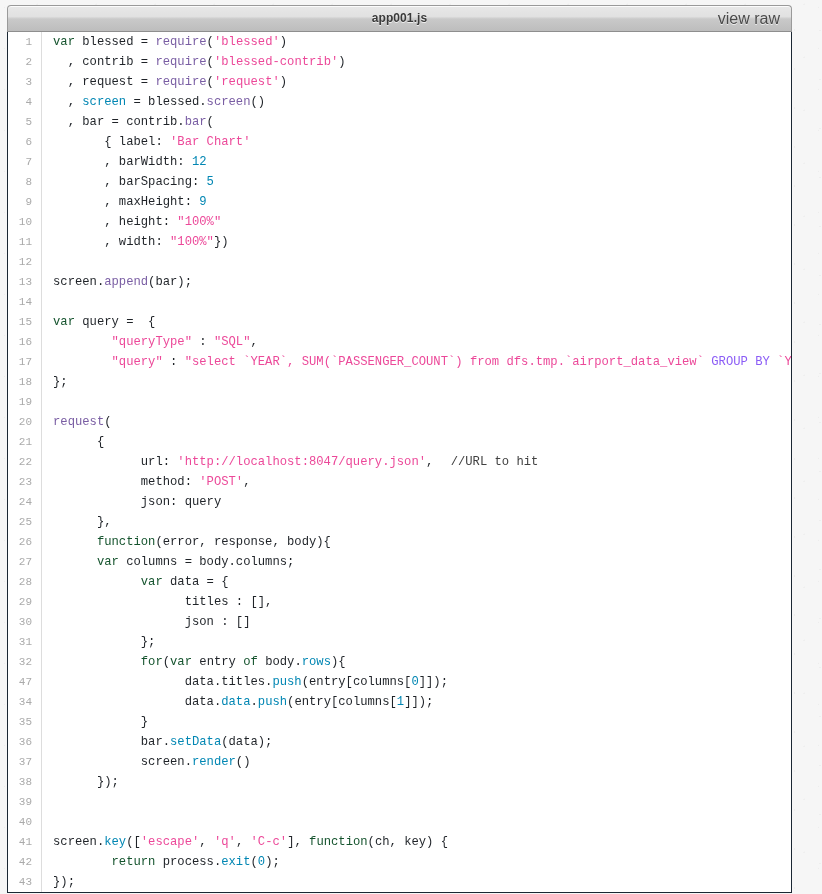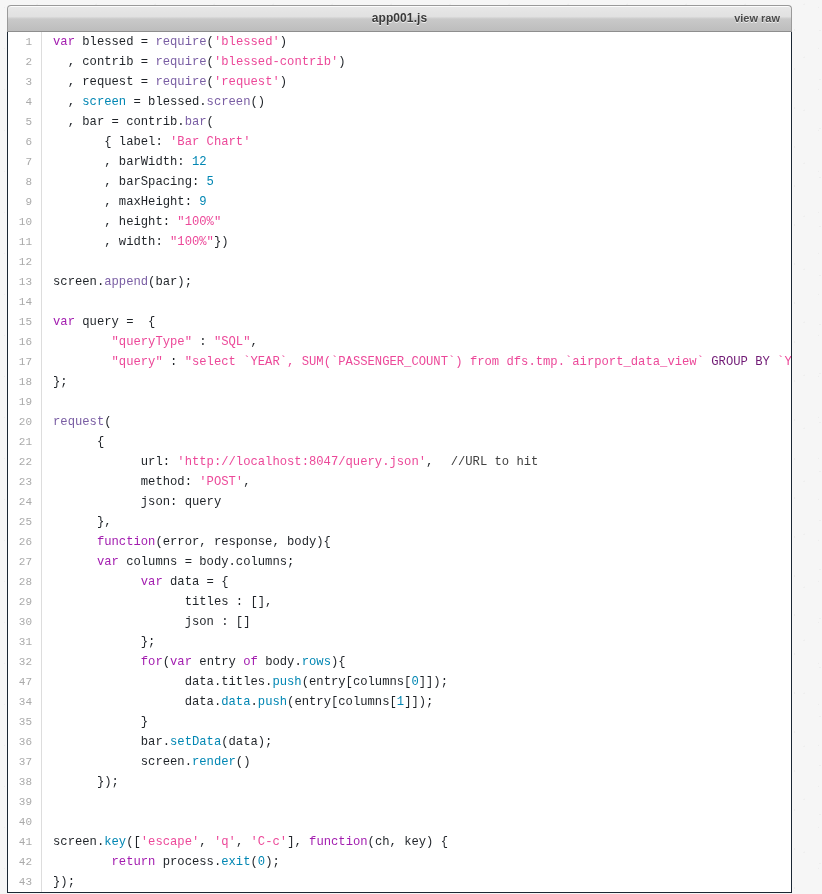--- a/index.html
+++ b/index.html
@@ -54,22 +54,22 @@
     color: #3a3a3a;
     text-shadow: 0 1px 0 rgba(255,255,255,0.7);
     font-family: "Liberation Sans", sans-serif;
     letter-spacing: 0.1px;
   }
   .gist-raw {
     position: absolute;
     right: 11px;
     top: 0;
     line-height: 25px;
-    font-size: 11px;
-    font-weight: bold;
+    font-size: 16px;
+    font-weight: normal;
     color: #4a4a4a;
     text-shadow: 0 1px 0 rgba(255,255,255,0.7);
     text-decoration: none;
     cursor: pointer;
   }
 
   
   .gist-body {
     border: 1px solid #1b2733;
     border-top: none;
@@ -111,28 +111,28 @@
     height: 20px;
     line-height: 20px;
     white-space: pre;
     padding-left: 11px;
     font-family: "Liberation Mono", "DejaVu Sans Mono", monospace;
     font-size: 12.2px;
     color: #1f2328;
   }
 
   
-  .k  { color: #a21caf; }             
+  .k  { color: #14532d; }             
   .s  { color: #ec4899; }             
   .n  { color: #0086b3; }             
   .f  { color: #795da3; }             
   .m  { color: #0086b3; }             
   .c  { color: #404040; margin-left: 10px; }             
   .p  { color: #1f2328; }             
-  .sqlkw { color: #701a75; }          
+  .sqlkw { color: #8b5cf6; }          
 </style>
 </head>
 <body>
 
 <div id="gist">
 
   <div class="gist-header">
     <div class="gist-title">app001.js</div>
     <a class="gist-raw" href="#">view raw</a>
   </div>

